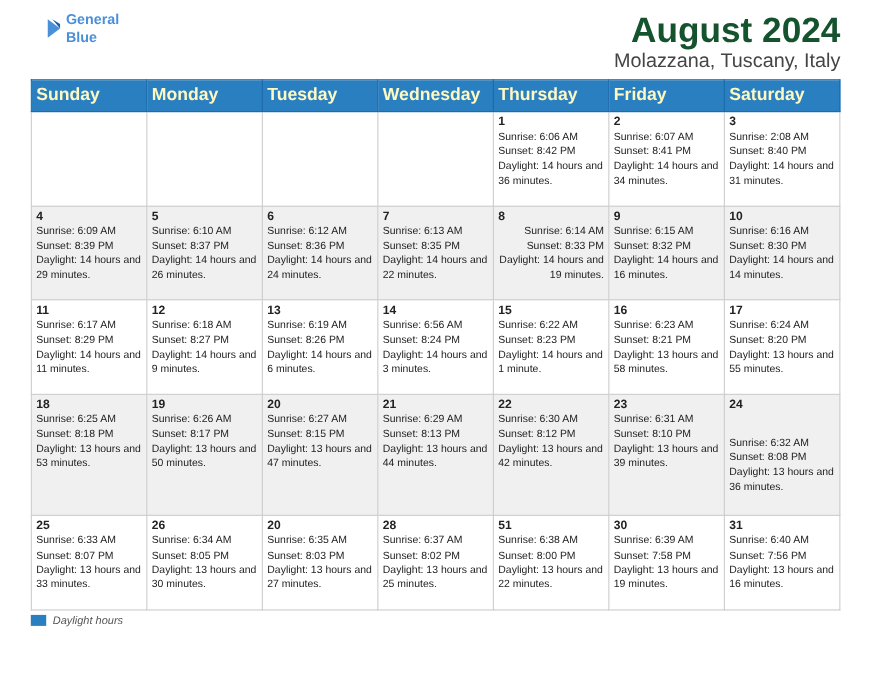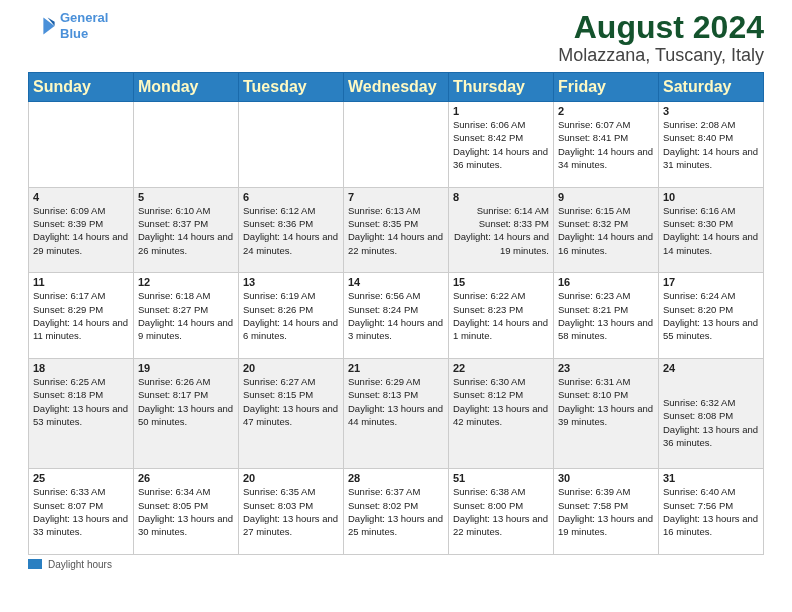--- a/index.html
+++ b/index.html
@@ -93,20 +93,21 @@
     .empty-cell {
       background: #f9f9f9;
     }
     .footer {
       margin-top: 4px;
       font-size: 10px;
       color: #555;
       display: flex;
       align-items: flex-start;
       gap: 6px;
+      font-style: italic;
     }
     .footer-box {
       width: 14px;
       height: 10px;
       background: #2a7fc1;
       display: inline-block;
     }
   </style>
 </head>
 <body>

